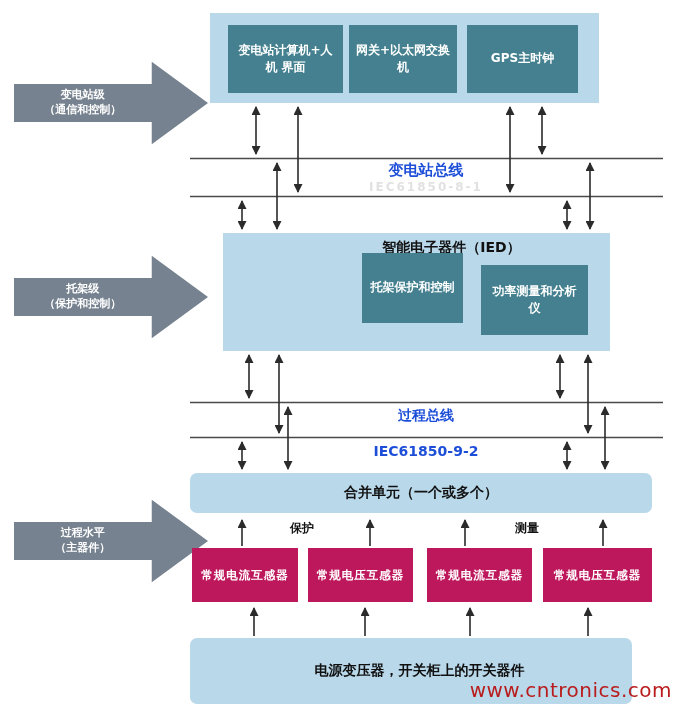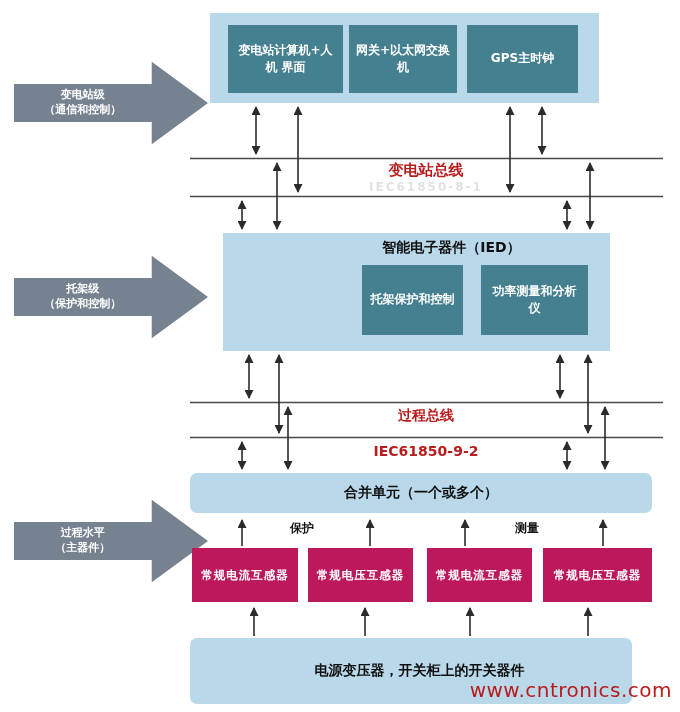--- a/index.html
+++ b/index.html
@@ -22,21 +22,21 @@
     position:absolute;left:14px;width:194px;height:86px;background:#76828f;
     -webkit-clip-path:polygon(0 28%,71% 28%,71% 2%,100% 50%,71% 98%,71% 72%,0 72%);
     clip-path:polygon(0 28%,71% 28%,71% 2%,100% 50%,71% 98%,71% 72%,0 72%);
   }
   .level-arrow .lvl-text{
     position:absolute;left:0;top:28%;width:71%;height:44%;
     display:flex;flex-direction:column;align-items:center;justify-content:center;
     color:#ffffff;font-size:11px;font-weight:bold;line-height:1.35;white-space:nowrap;
   }
   .bus-label{
-    position:absolute;transform:translateX(-50%);color:#b91c1c;
+    position:absolute;transform:translateX(-50%);color:#1d4ed8;
     font-weight:bold;white-space:nowrap;
   }
   .faint-text{
     position:absolute;transform:translateX(-50%);color:#7a7a7a;opacity:.22;
     font-size:12px;font-weight:bold;letter-spacing:2px;white-space:nowrap;
   }
   .container-title{
     position:absolute;width:100%;text-align:center;color:#111;
     font-size:14px;font-weight:bold;padding-left:35px;
   }
@@ -130,21 +130,21 @@
   <div class="box-teal" style="left:228px;top:25px;width:115px;height:68px;text-align:center;">变电站计算机+人机 界面</div>
   <div class="box-teal" style="left:349px;top:25px;width:108px;height:68px;">网关+以太网交换机</div>
   <div class="box-teal" style="left:467px;top:25px;width:111px;height:68px;">GPS主时钟</div>
 
   <div class="bus-label" style="left:426px;top:161px;font-size:15px;">变电站总线</div>
   <div class="faint-text" style="left:426px;top:180px;">IEC61850-8-1</div>
 
   <div class="container-blue" style="left:223px;top:233px;width:387px;height:118px;">
     <div class="container-title" style="top:6px;">智能电子器件（IED）</div>
   </div>
-  <div class="box-teal" style="left:362px;top:265px;width:101px;height:70px;">托架保护和控制</div>
+  <div class="box-teal" style="left:362px;top:253px;width:101px;height:70px;">托架保护和控制</div>
   <div class="box-teal" style="left:481px;top:265px;width:107px;height:70px;">功率测量和分析仪</div>
 
   <div class="bus-label" style="left:426px;top:407px;font-size:14px;">过程总线</div>
   <div class="bus-label" style="left:426px;top:443px;font-size:14px;">IEC61850-9-2</div>
 
   <div class="container-blue center-text" style="left:190px;top:473px;width:462px;height:40px;">合并单元（一个或多个）</div>
 
   <div class="small-label" style="left:302px;top:520px;">保护</div>
   <div class="small-label" style="left:527px;top:520px;">测量</div>
 

